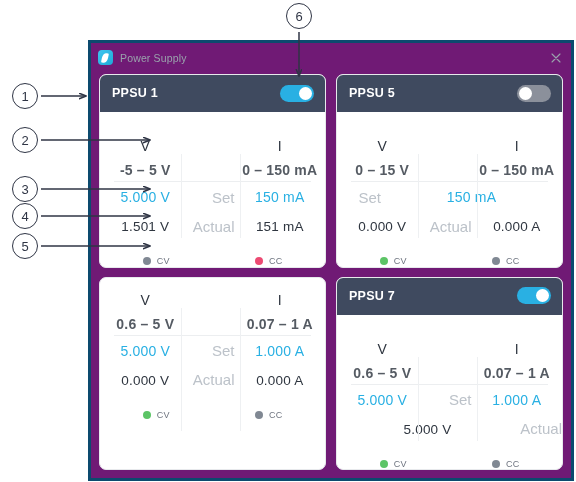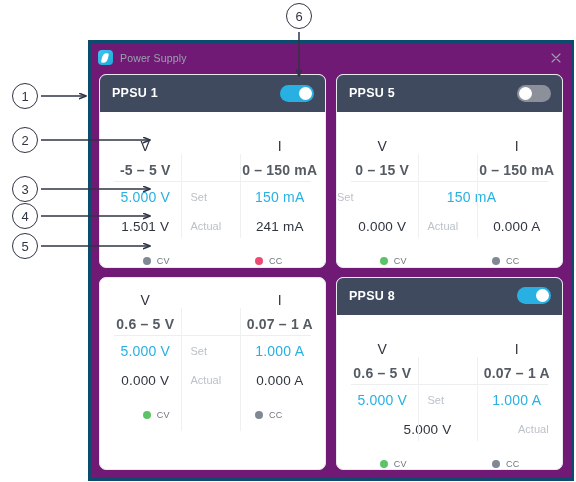--- a/index.html
+++ b/index.html
@@ -77,21 +77,21 @@
 
   
   .card-body{
     flex:1 1 auto;position:relative;
     display:flex;flex-direction:column;
     padding:0;
   }
   .row{display:flex;align-items:center;}
   .col-v,.col-i{flex:1 1 0;text-align:center;min-width:0;}
   .col-mid{
-    flex:0 0 44px;text-align:left;color:#bcc2c9;font-size:11px;
+    flex:0 0 44px;text-align:right;color:#bcc2c9;font-size:15px;
   }
 
   .unit-row{height:26px;padding-top:9px;}
   .unit-lbl{font-size:14px;color:#2f3640;font-weight:400;line-height:1;}
 
   .range-row{height:22px;}
   .range-lbl{font-size:14px;color:#555b63;font-weight:600;letter-spacing:.2px;}
 
   .divider-h{
     height:1px;background:#eceef0;margin:0 14px;
@@ -171,21 +171,21 @@
 
           <div class="row set-row">
             <div class="col-v"><span class="val-set">5.000 V</span></div>
             <div class="col-mid">Set</div>
             <div class="col-i"><span class="val-set">150 mA</span></div>
           </div>
 
           <div class="row actual-row">
             <div class="col-v"><span class="val-actual">1.501 V</span></div>
             <div class="col-mid">Actual</div>
-            <div class="col-i"><span class="val-actual">241 mA</span></div>
+            <div class="col-i"><span class="val-actual">151 mA</span></div>
           </div>
 
           <div class="row status-row">
             <div class="status">
               <span class="dot" style="background: rgb(128, 136, 147);"></span>
               <span class="status-lbl">CV</span>
             </div>
             <div class="status">
               <span class="dot" style="background: rgb(236, 74, 114);"></span>
               <span class="status-lbl">CC</span>
@@ -282,21 +282,21 @@
             <div class="status">
               <span class="dot" style="background: rgb(128, 136, 147);"></span>
               <span class="status-lbl">CC</span>
             </div>
           </div>
         </div>
       </div>
 
       <div class="card">
         <div class="card-header">
-          <span class="card-title">PPSU 8</span>
+          <span class="card-title">PPSU 7</span>
           <span class="toggle on">
             <span class="knob"></span>
           </span>
         </div>
         <div class="card-body">
           <div class="vline" style="left:36%"></div>
           <div class="vline" style="left:62%"></div>
 
           <div class="row unit-row">
             <div class="col-v"><span class="unit-lbl">V</span></div>

